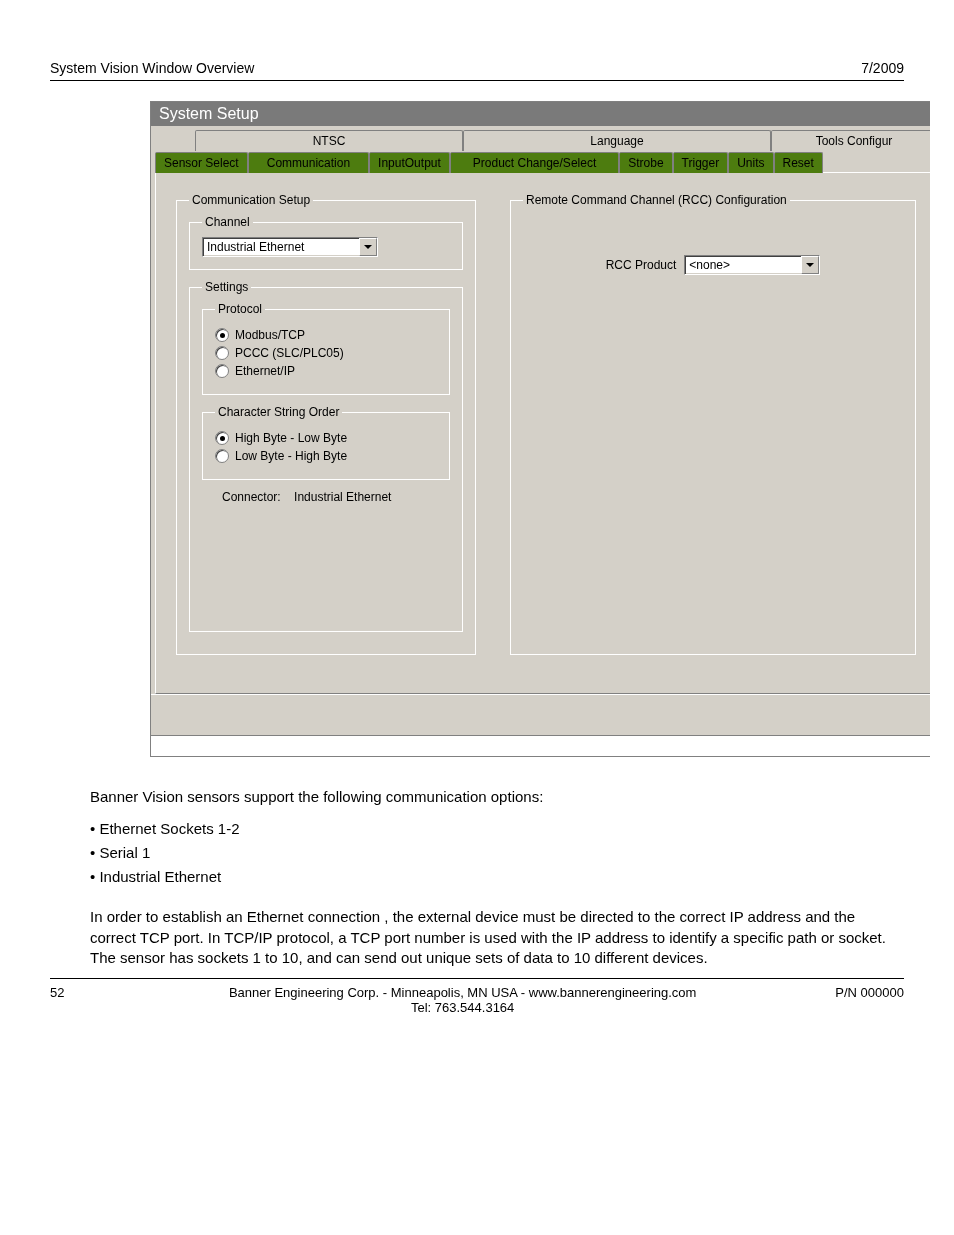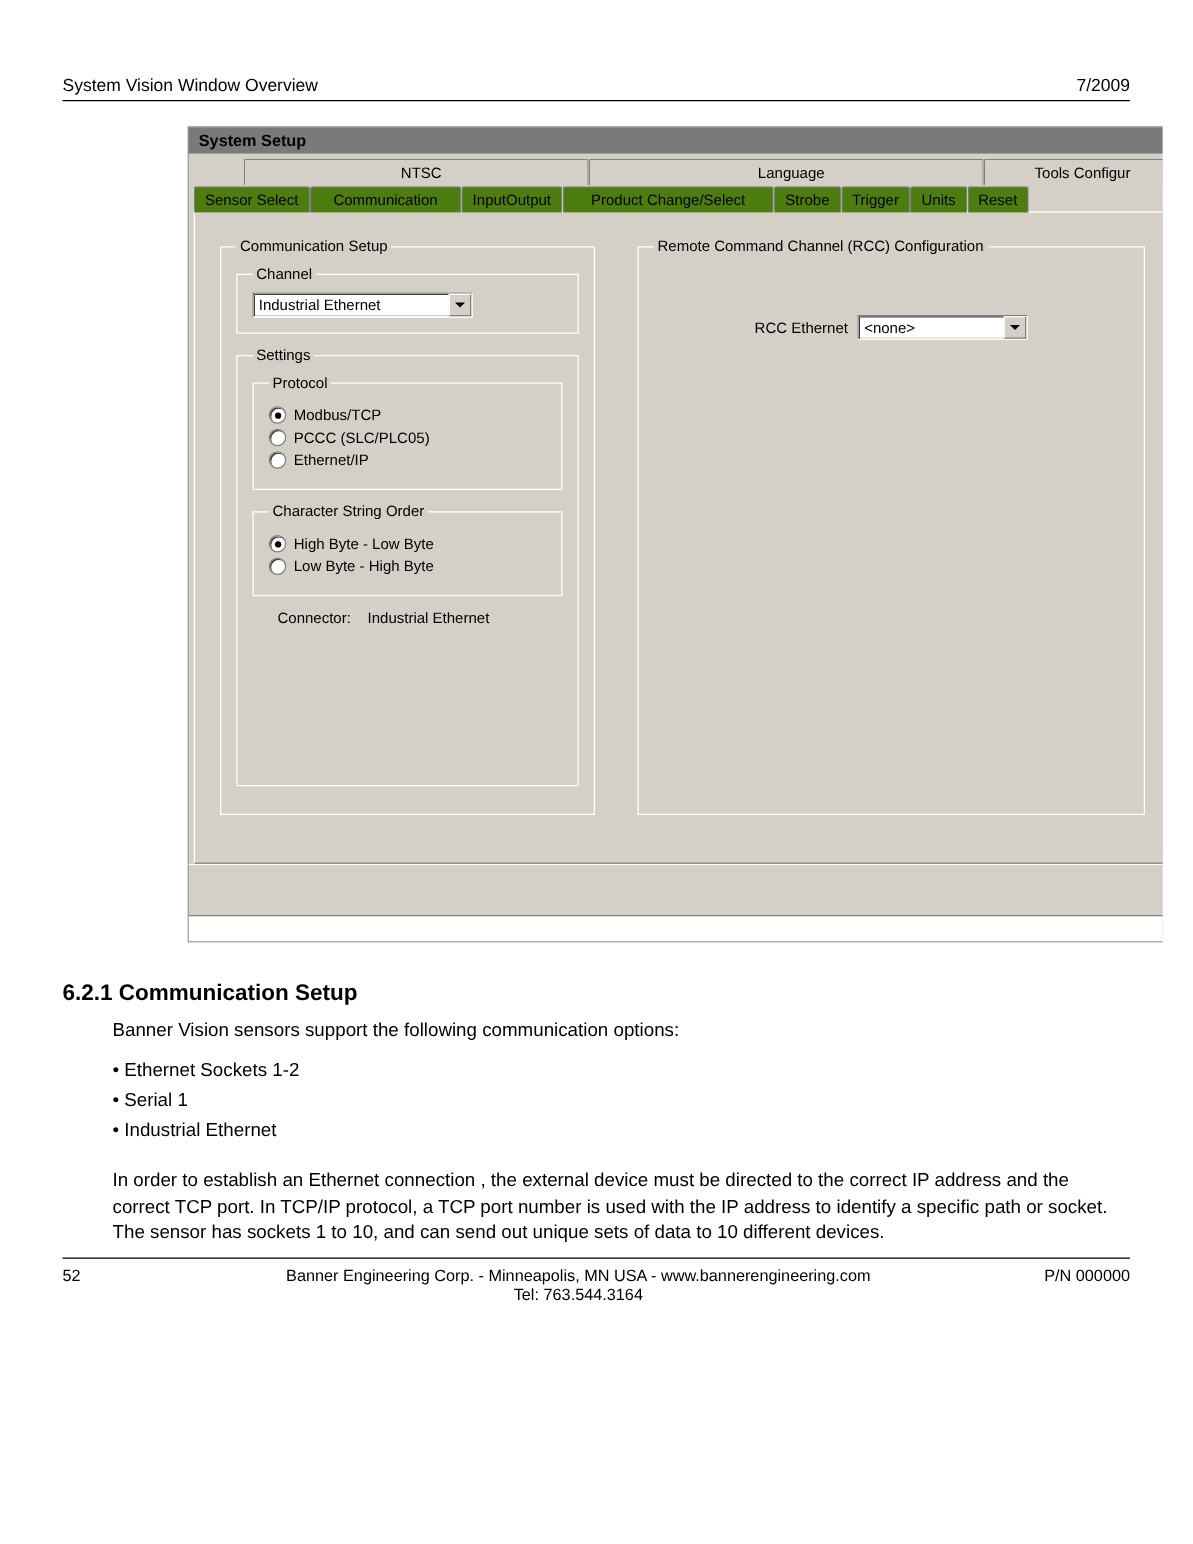--- a/index.html
+++ b/index.html
@@ -33,24 +33,24 @@
   .win {
     font-family: Tahoma, Arial, sans-serif;
     font-size: 12px;
     background: #d4d0c8;
     border: 1px solid #808080;
     width: 790px;
     position: relative;
   }
   .titlebar {
     background: #7a7a7a;
-    color: #000000;
-    font-weight: bold;
+    color: #ffffff;
+    font-weight: normal;
     padding: 3px 8px;
-    font-size: 13px;
+    font-size: 16px;
   }
   .tab-strip-outer {
     padding: 4px 4px 0 4px;
     background: #d4d0c8;
   }
   .tab-row {
     display: flex;
     align-items: flex-end;
   }
   .wtab {
@@ -61,21 +61,20 @@
     font-size: 12px;
     border-radius: 2px 2px 0 0;
     margin-right: 0;
     position: relative;
     top: 1px;
     white-space: nowrap;
   }
   .wtab.back {
     background: #d4d0c8;
     top: 0;
-    padding-left: 16px;
   }
   .wtab.front {
     z-index: 2;
     background: #4d7c0f;
   }
   .wtab.wide { flex: 1; text-align: center; }
   .tab-panel {
     border: 1px solid #fff;
     border-right-color: #808080;
     border-bottom-color: #808080;
@@ -260,38 +259,37 @@
                   <span>Industrial Ethernet</span>
                 </div>
               </fieldset>
             </fieldset>
           </div>
 
           <div class="col-right">
             <fieldset class="gb" style="height:440px;">
               <legend>Remote Command Channel (RCC) Configuration</legend>
               <div class="rcc-row">
-                <span>RCC Ethernet</span>
+                <span>RCC Product</span>
                 <div class="combo" style="width:130px;">
                   <span>&lt;none&gt;</span>
                   <span class="arrow-btn"></span>
                 </div>
               </div>
             </fieldset>
           </div>
         </div>
       </div>
       <div class="bottom-bar">
         
       </div>
       <div class="status-strip"></div>
     </div>
   </div>
 
-  <div class="section-title">6.2.1 Communication Setup</div>
   <div class="body-text">Banner Vision sensors support the following communication options:</div>
   <div class="bullets">
     • <span>Ethernet Sockets 1-2</span><br>
     • <span>Serial 1</span><br>
     • <span>Industrial Ethernet</span>
   </div>
   <div class="body-text">In order to establish an Ethernet connection , the external device must be directed to the correct IP address and the correct TCP port. In TCP/IP protocol, a TCP port number is used with the IP address to identify a specific path or socket. The sensor has sockets 1 to 10, and can send out unique sets of data to 10 different devices.</div>
 
   <div class="footer">
     <div class="page-num">52</div>

